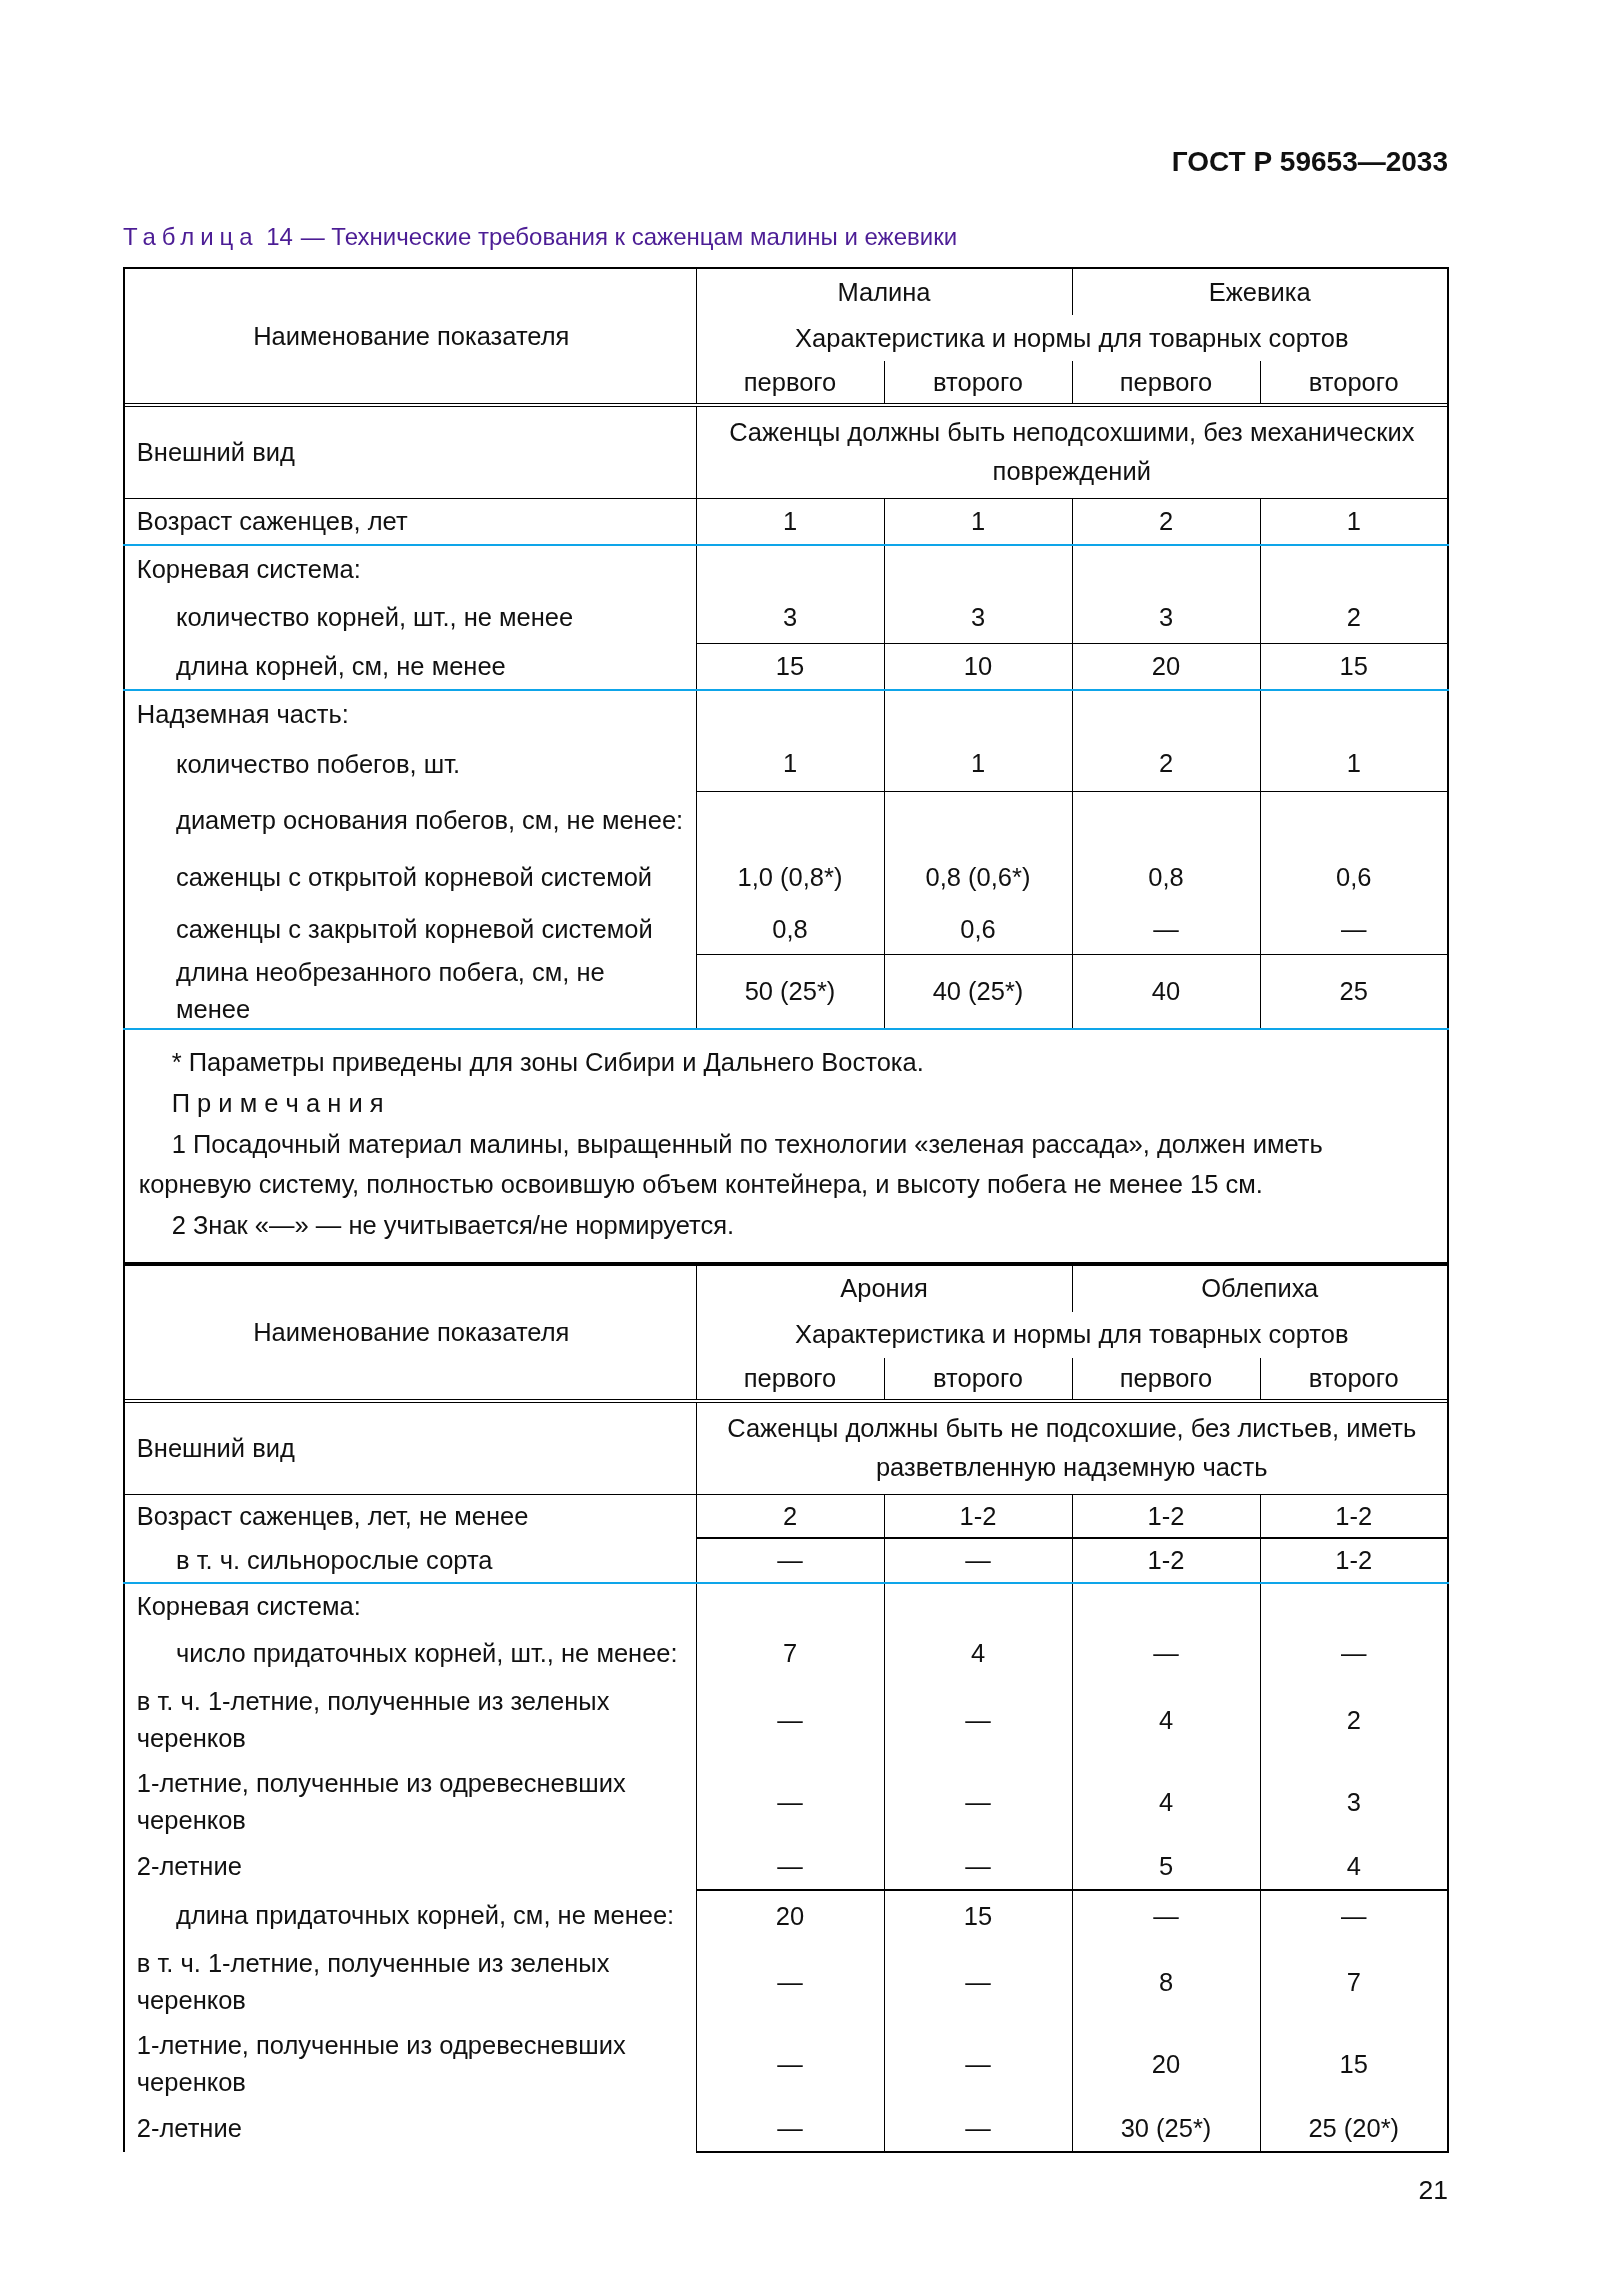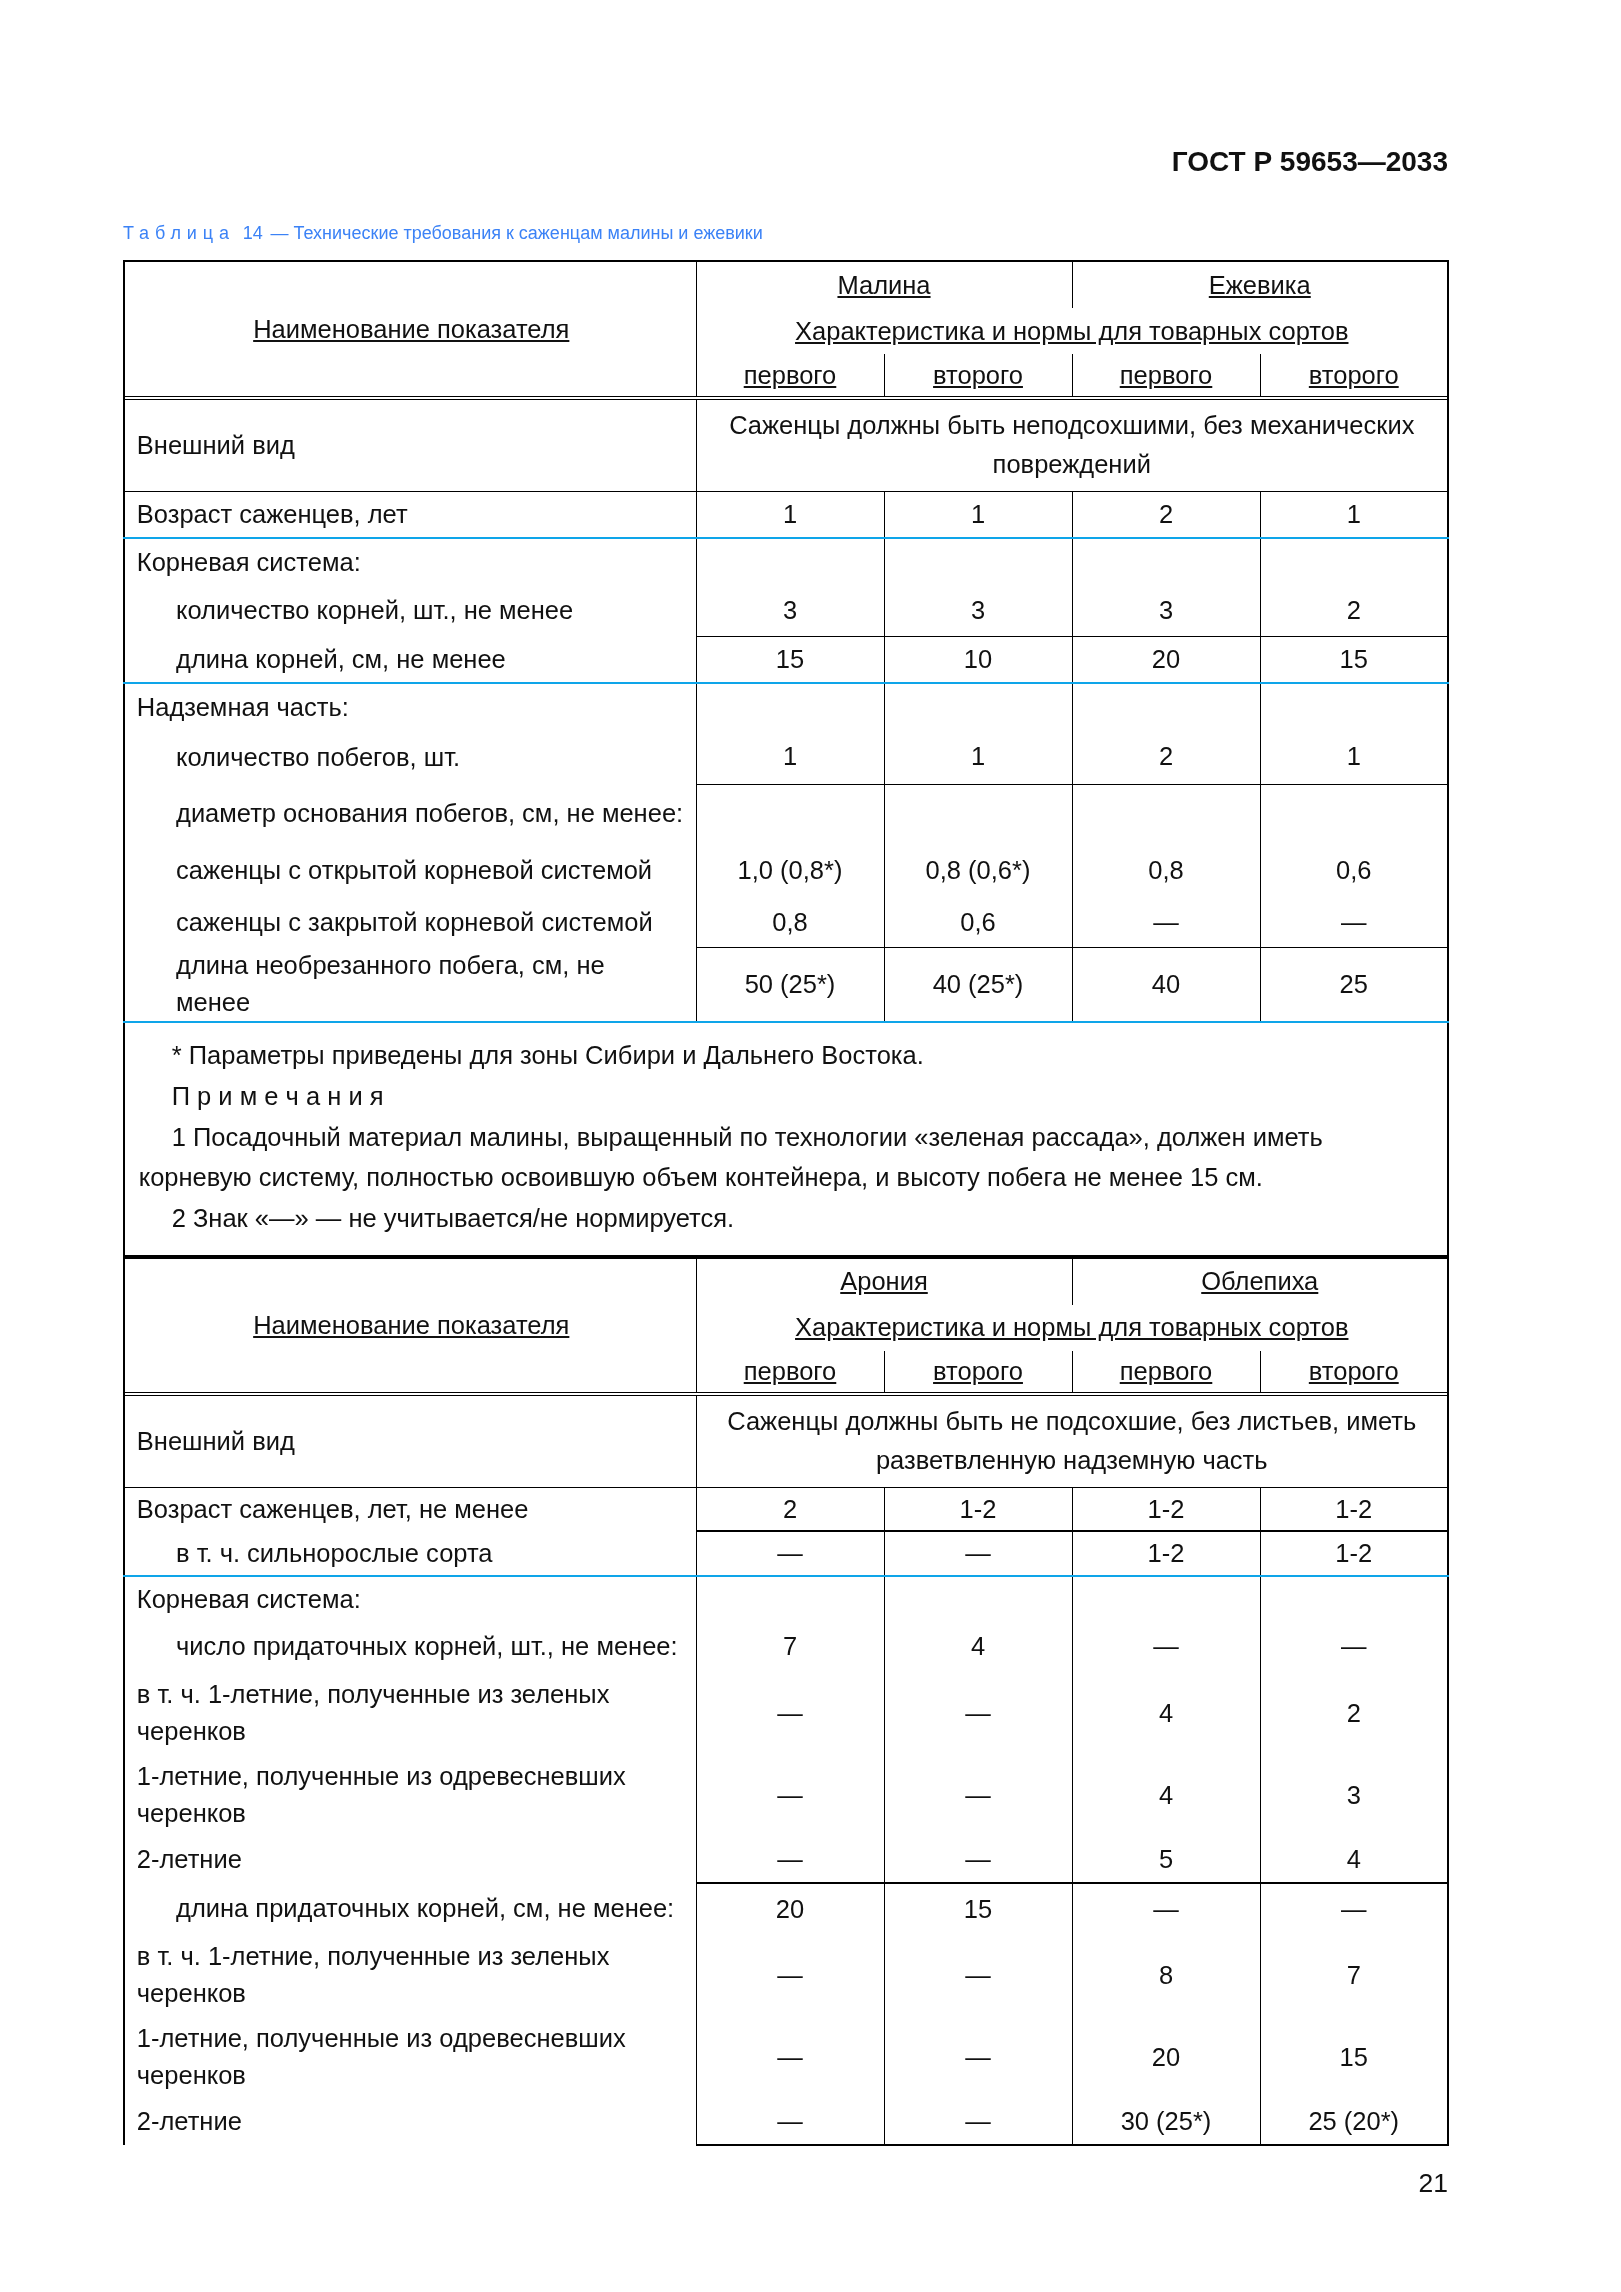--- a/index.html
+++ b/index.html
@@ -3,38 +3,38 @@
 <meta charset="utf-8">
 <style>
   html,body{margin:0;padding:0;background:#e8e8e8;}
   .page{
     width:1621px;height:2293px;background:#ffffff;color:#111;
     font-family:"Liberation Sans",sans-serif;
     box-sizing:border-box;position:relative;
     padding:147px 173px 0 123px;overflow:hidden;
   }
   .doc-code{text-align:right;font-weight:bold;font-size:28px;line-height:1.1;}
-  .caption{font-size:18px;margin:45px 0 16.7px 0;color:#3b82f6;}
+  .caption{font-size:24px;margin:45px 0 16.7px 0;color:#4c1d95;}
   .cap-word{letter-spacing:5.9px;}
   .cap-num{margin-left:7.8px;margin-right:7.8px;}
   table.gtable{
     border-collapse:collapse;width:1325px;table-layout:fixed;
     font-size:25.5px;color:#111;
   }
   .gtable{border:2px solid #000;border-top:2.9px solid #000;}
   .gtable.t14{border-bottom:2.9px solid #000;}
   .gtable.t15{border-bottom:0;}
   col.c0{width:572px;}
   col.cv{width:188px;}
   th,td{font-weight:normal;vertical-align:middle;padding:0;}
   .val{border-left:1px solid #000;text-align:center;}
   .lbl{text-align:left;padding-left:11.8px;padding-right:9.8px;line-height:1.45;}
   td.ind1{padding-left:51px;}
   td.ind2{}
-  thead th{text-align:center;line-height:1.3;text-decoration:underline;}
+  thead th{text-align:center;line-height:1.3;}
   tr.h1{height:47px;} tr.h2{height:46px;} tr.h3{height:42px;}
   tr.dbl{height:2.9px;}
   tr.dbl td{border-top:1px solid #000;border-bottom:1px solid #000;padding:0;}
   tr.full1 > td{border-bottom:1px solid #000;}
   tr.full2 > td{border-bottom:2px solid #0ea5e9;}
   tr.part1 > td.val{border-bottom:1px solid #000;}
   tr.part2 > td.val{border-bottom:2px solid #000;}
   td.span{line-height:1.55;padding:5.9px 17.6px;}
   td.note{padding:11.8px 21.6px 15.7px 13.7px;}
   td.note p{margin:0;line-height:1.6;text-indent:33px;font-size:25.5px;}

